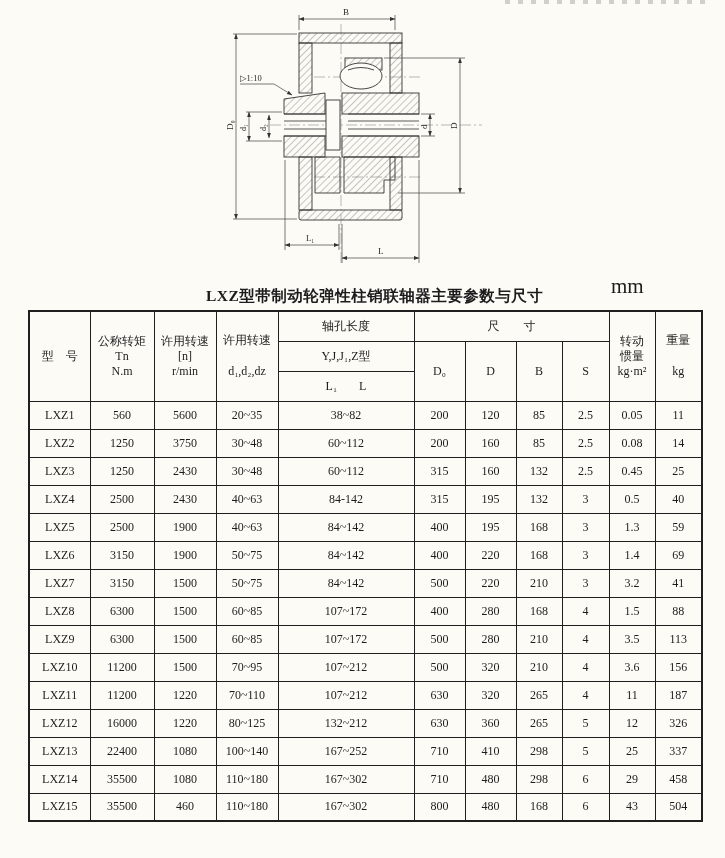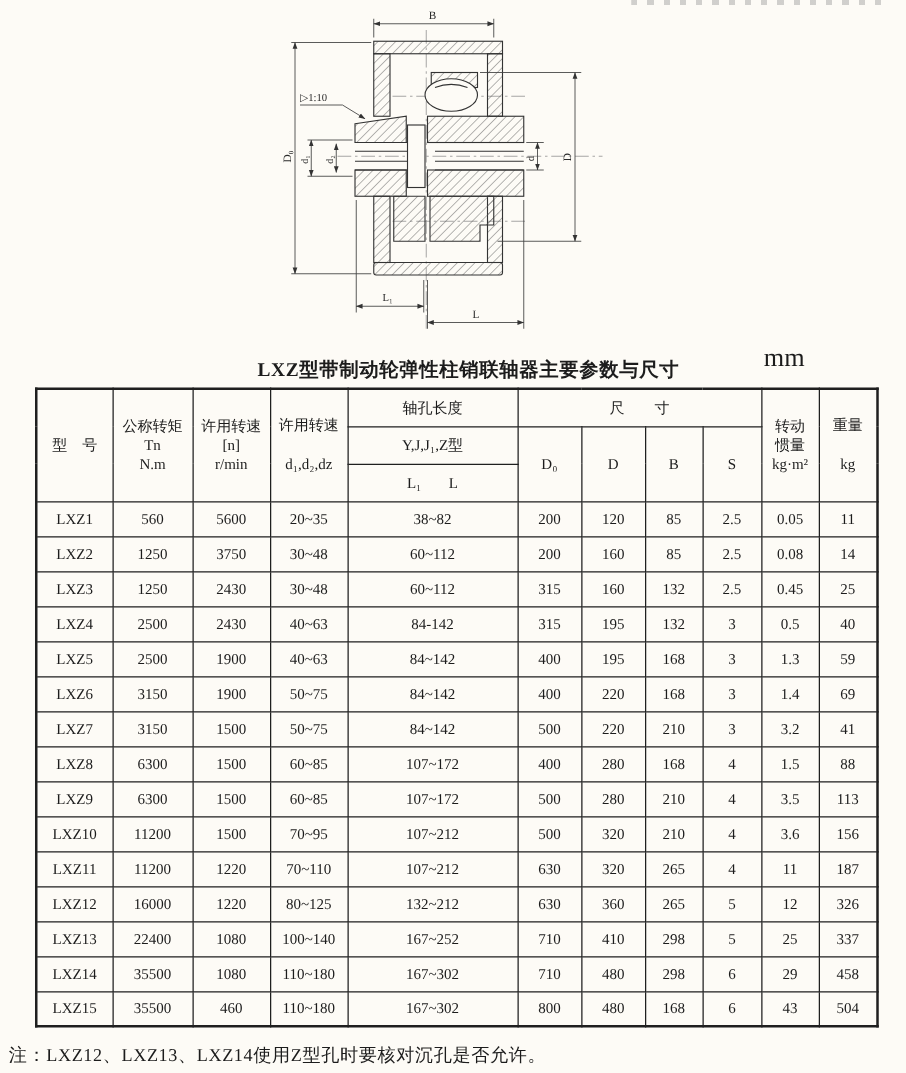--- a/index.html
+++ b/index.html
@@ -421,15 +421,14 @@
           <td>800</td>
           <td>480</td>
           <td>168</td>
           <td>6</td>
           <td>43</td>
           <td>504</td>
         </tr>
       </tbody>
   </table>
 
-  <div class="note">注：LXZ12、LXZ13、LXZ14使用Z型孔时要核对沉孔是否允许。</div>
 
 </div>
 
 </body></html>

